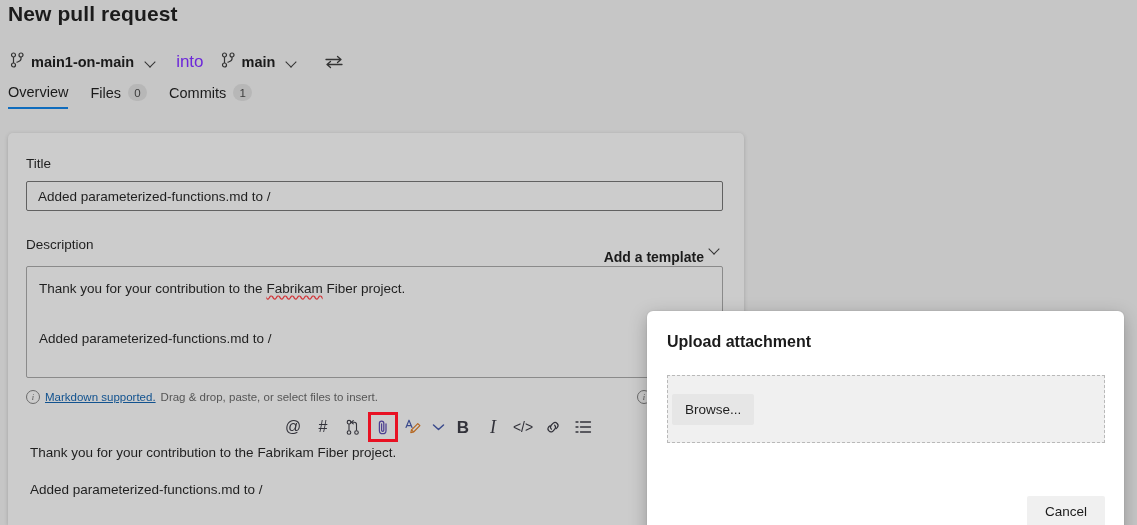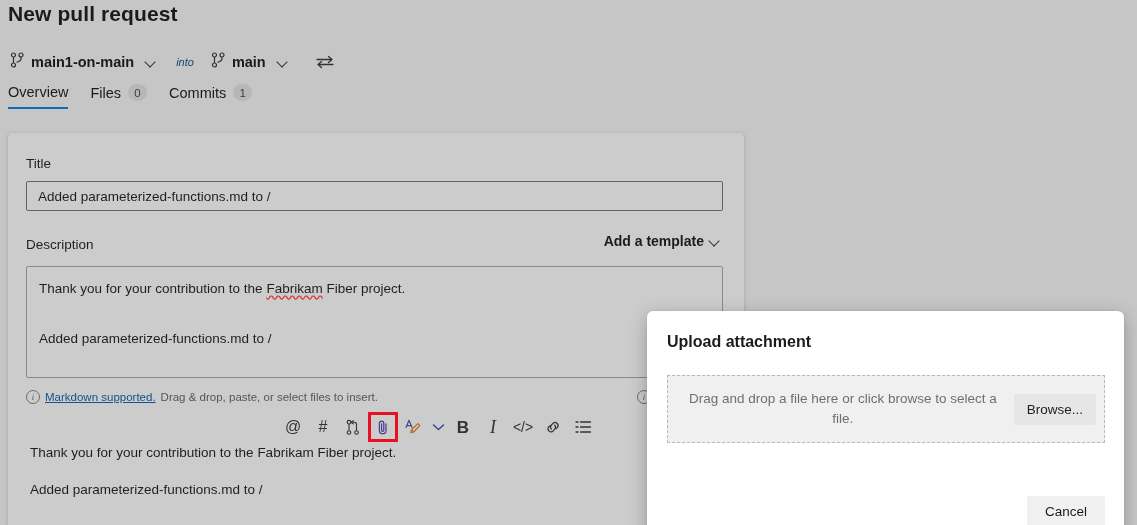--- a/index.html
+++ b/index.html
@@ -42,24 +42,23 @@
     gap: 6px;
     cursor: pointer;
     padding: 1px 2px;
   }
   .branch-name {
     font-size: 14.5px;
     font-weight: 600;
     color: #1b1b1b;
   }
   .into-label {
-    font-size: 11px;
-    color: #0c4a6e;
+    font-size: 17px;
+    color: #6d28d9;
     margin: 0 15px 0 16px;
-    font-style: italic;
   }
   .swap-btn {
     margin-left: 24px;
     cursor: pointer;
     display: flex;
     align-items: center;
   }
   .chev {
     display: inline-block;
     width: 14px;
@@ -166,20 +165,21 @@
     right: 22px;
     top: 100px;
     display: flex;
     align-items: center;
     cursor: pointer;
   }
   .template-dd span.t {
     font-size: 14px;
     font-weight: 600;
     color: #1b1b1b;
+    margin-top: 16px;
   }
 
   .desc-box {
     position: absolute;
     left: 18px;
     top: 133px;
     width: 697px;
     height: 112px;
     box-sizing: border-box;
     border: 1px solid #8a8a8a;
@@ -517,20 +517,19 @@
   <div class="preview">
     <p>Thank you for your contribution to the Fabrikam Fiber project.</p>
     <p>Added parameterized-functions.md to /</p>
   </div>
 </div>
 
 <div class="dialog">
   <div class="dlg-title">Upload attachment</div>
 
   <div class="dropzone">
-    <div class="dz-text">Drag and drop a file here or click browse to select a file.</div>
     <button class="browse-btn">Browse...</button>
   </div>
 
   <div class="dlg-actions">
     <button class="dlg-btn cancel">Cancel</button>
   </div>
 </div>
 
 </body></html>

